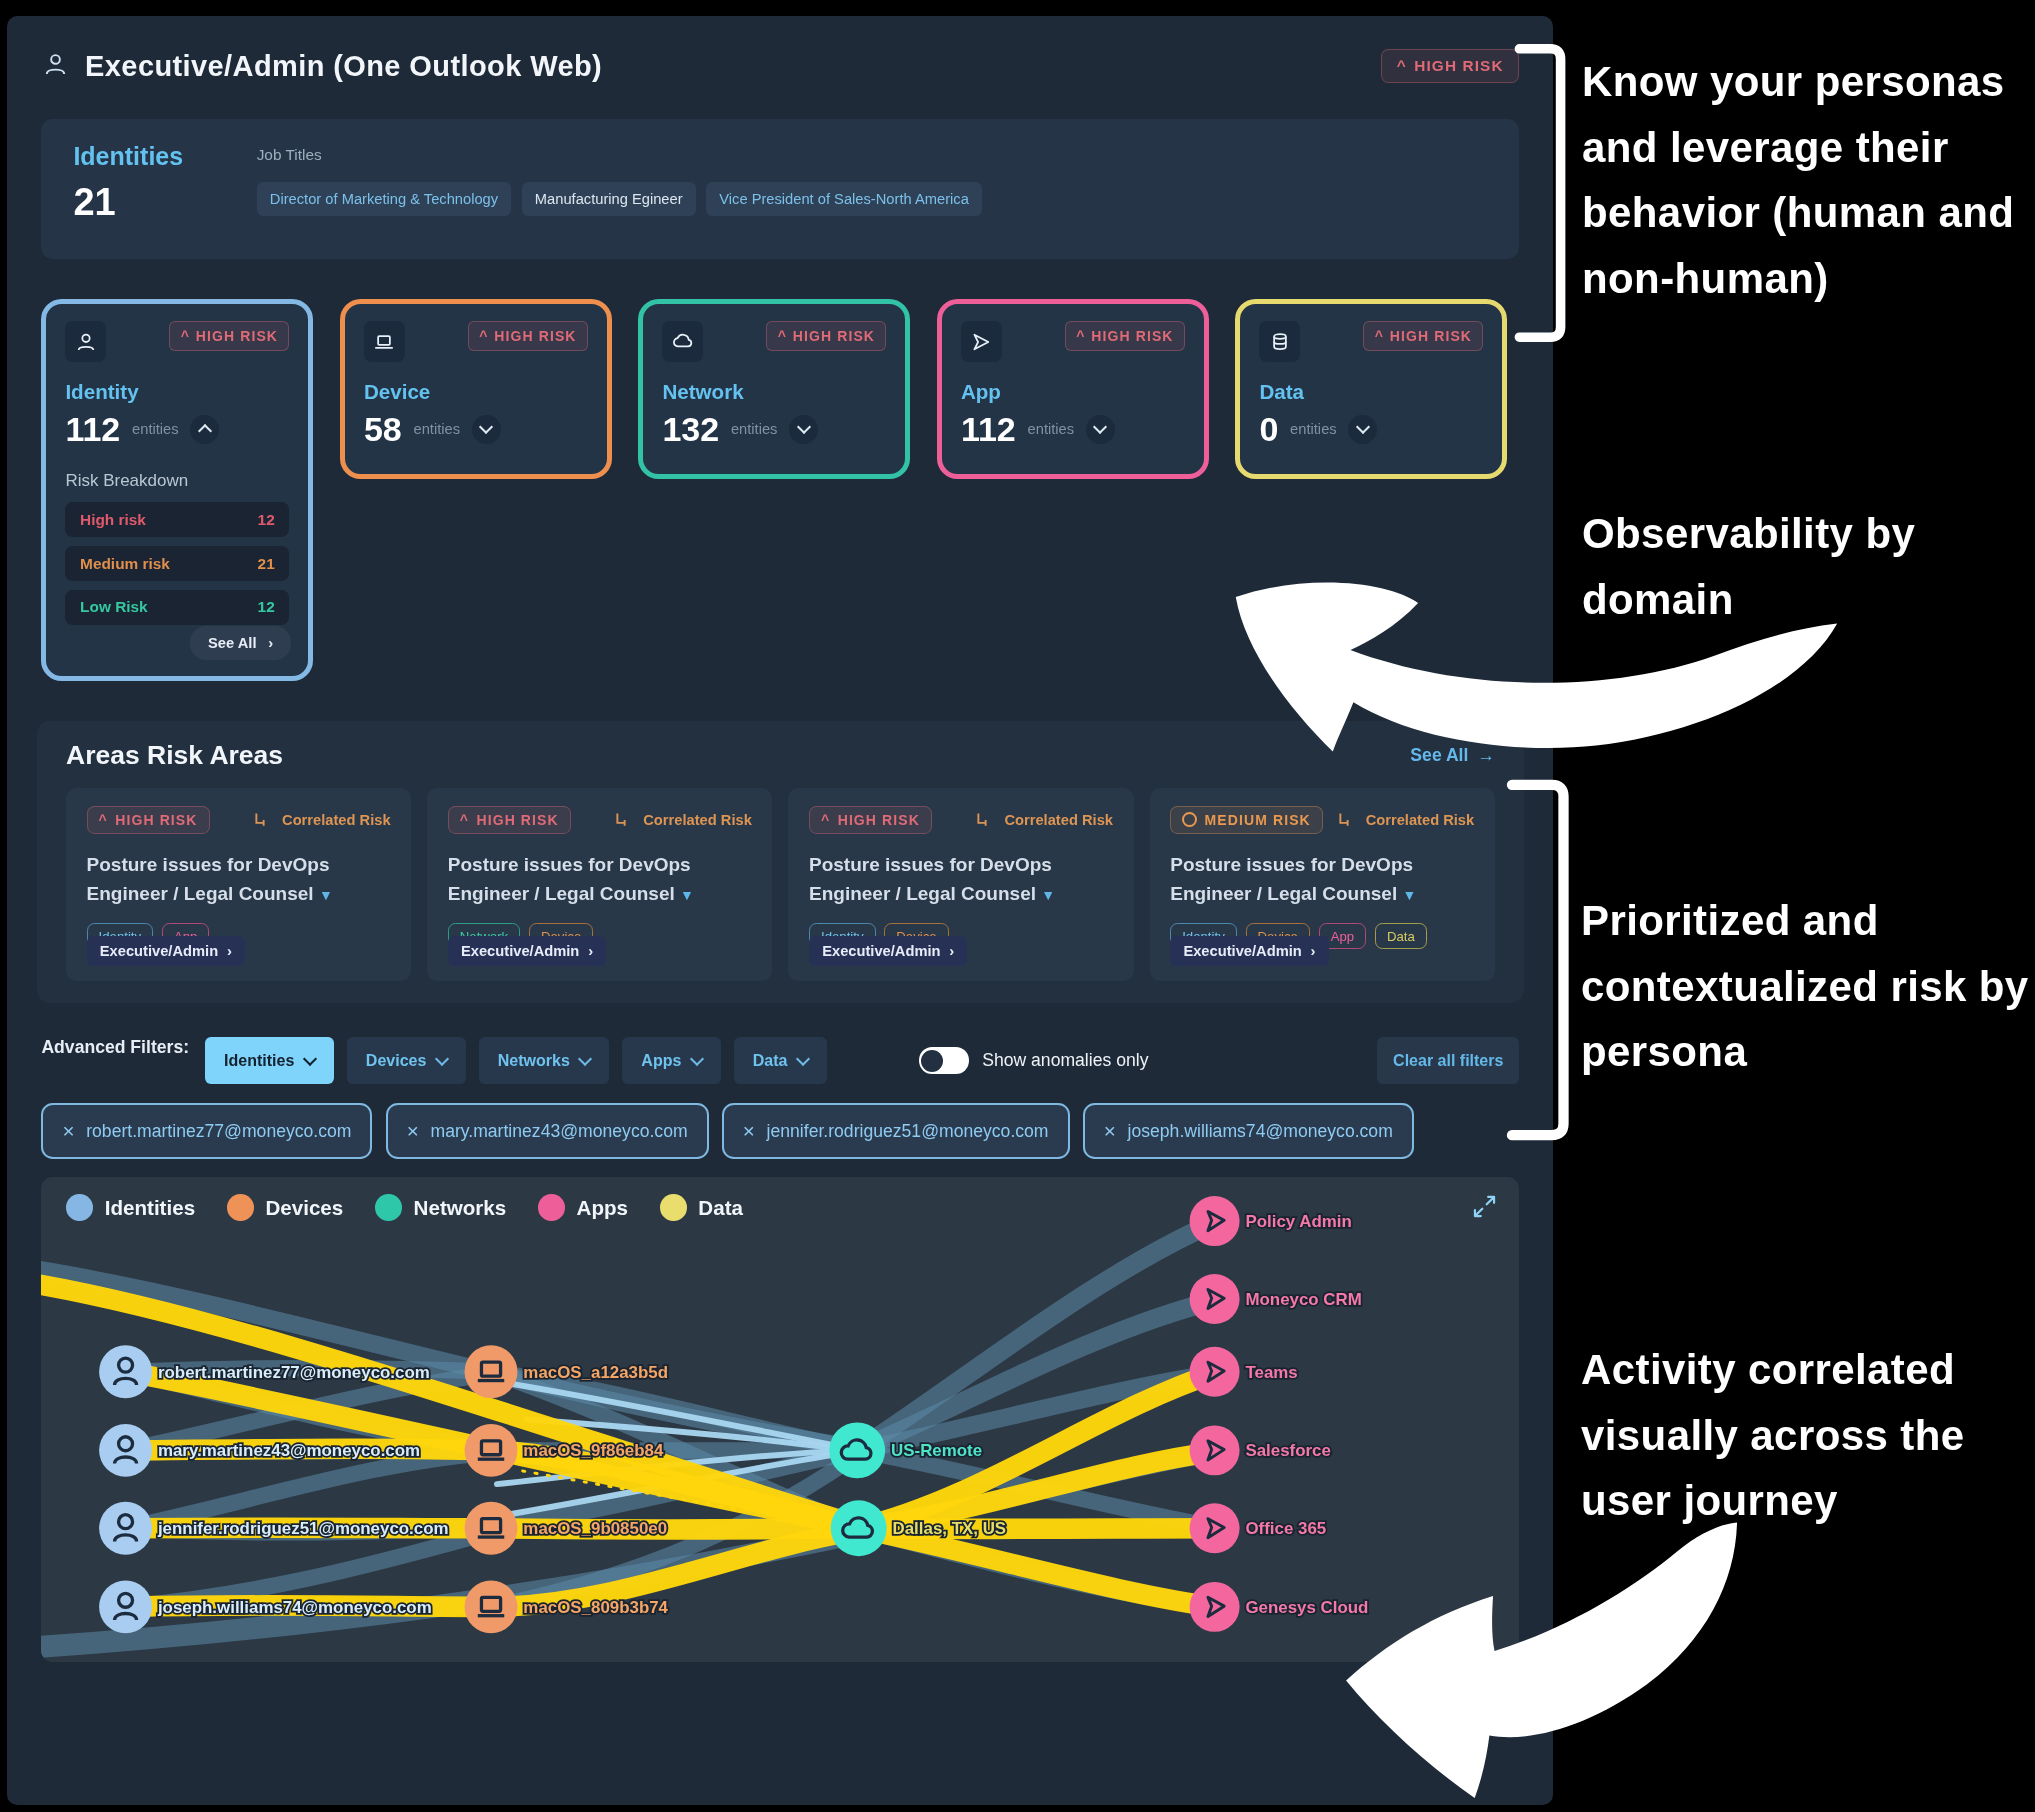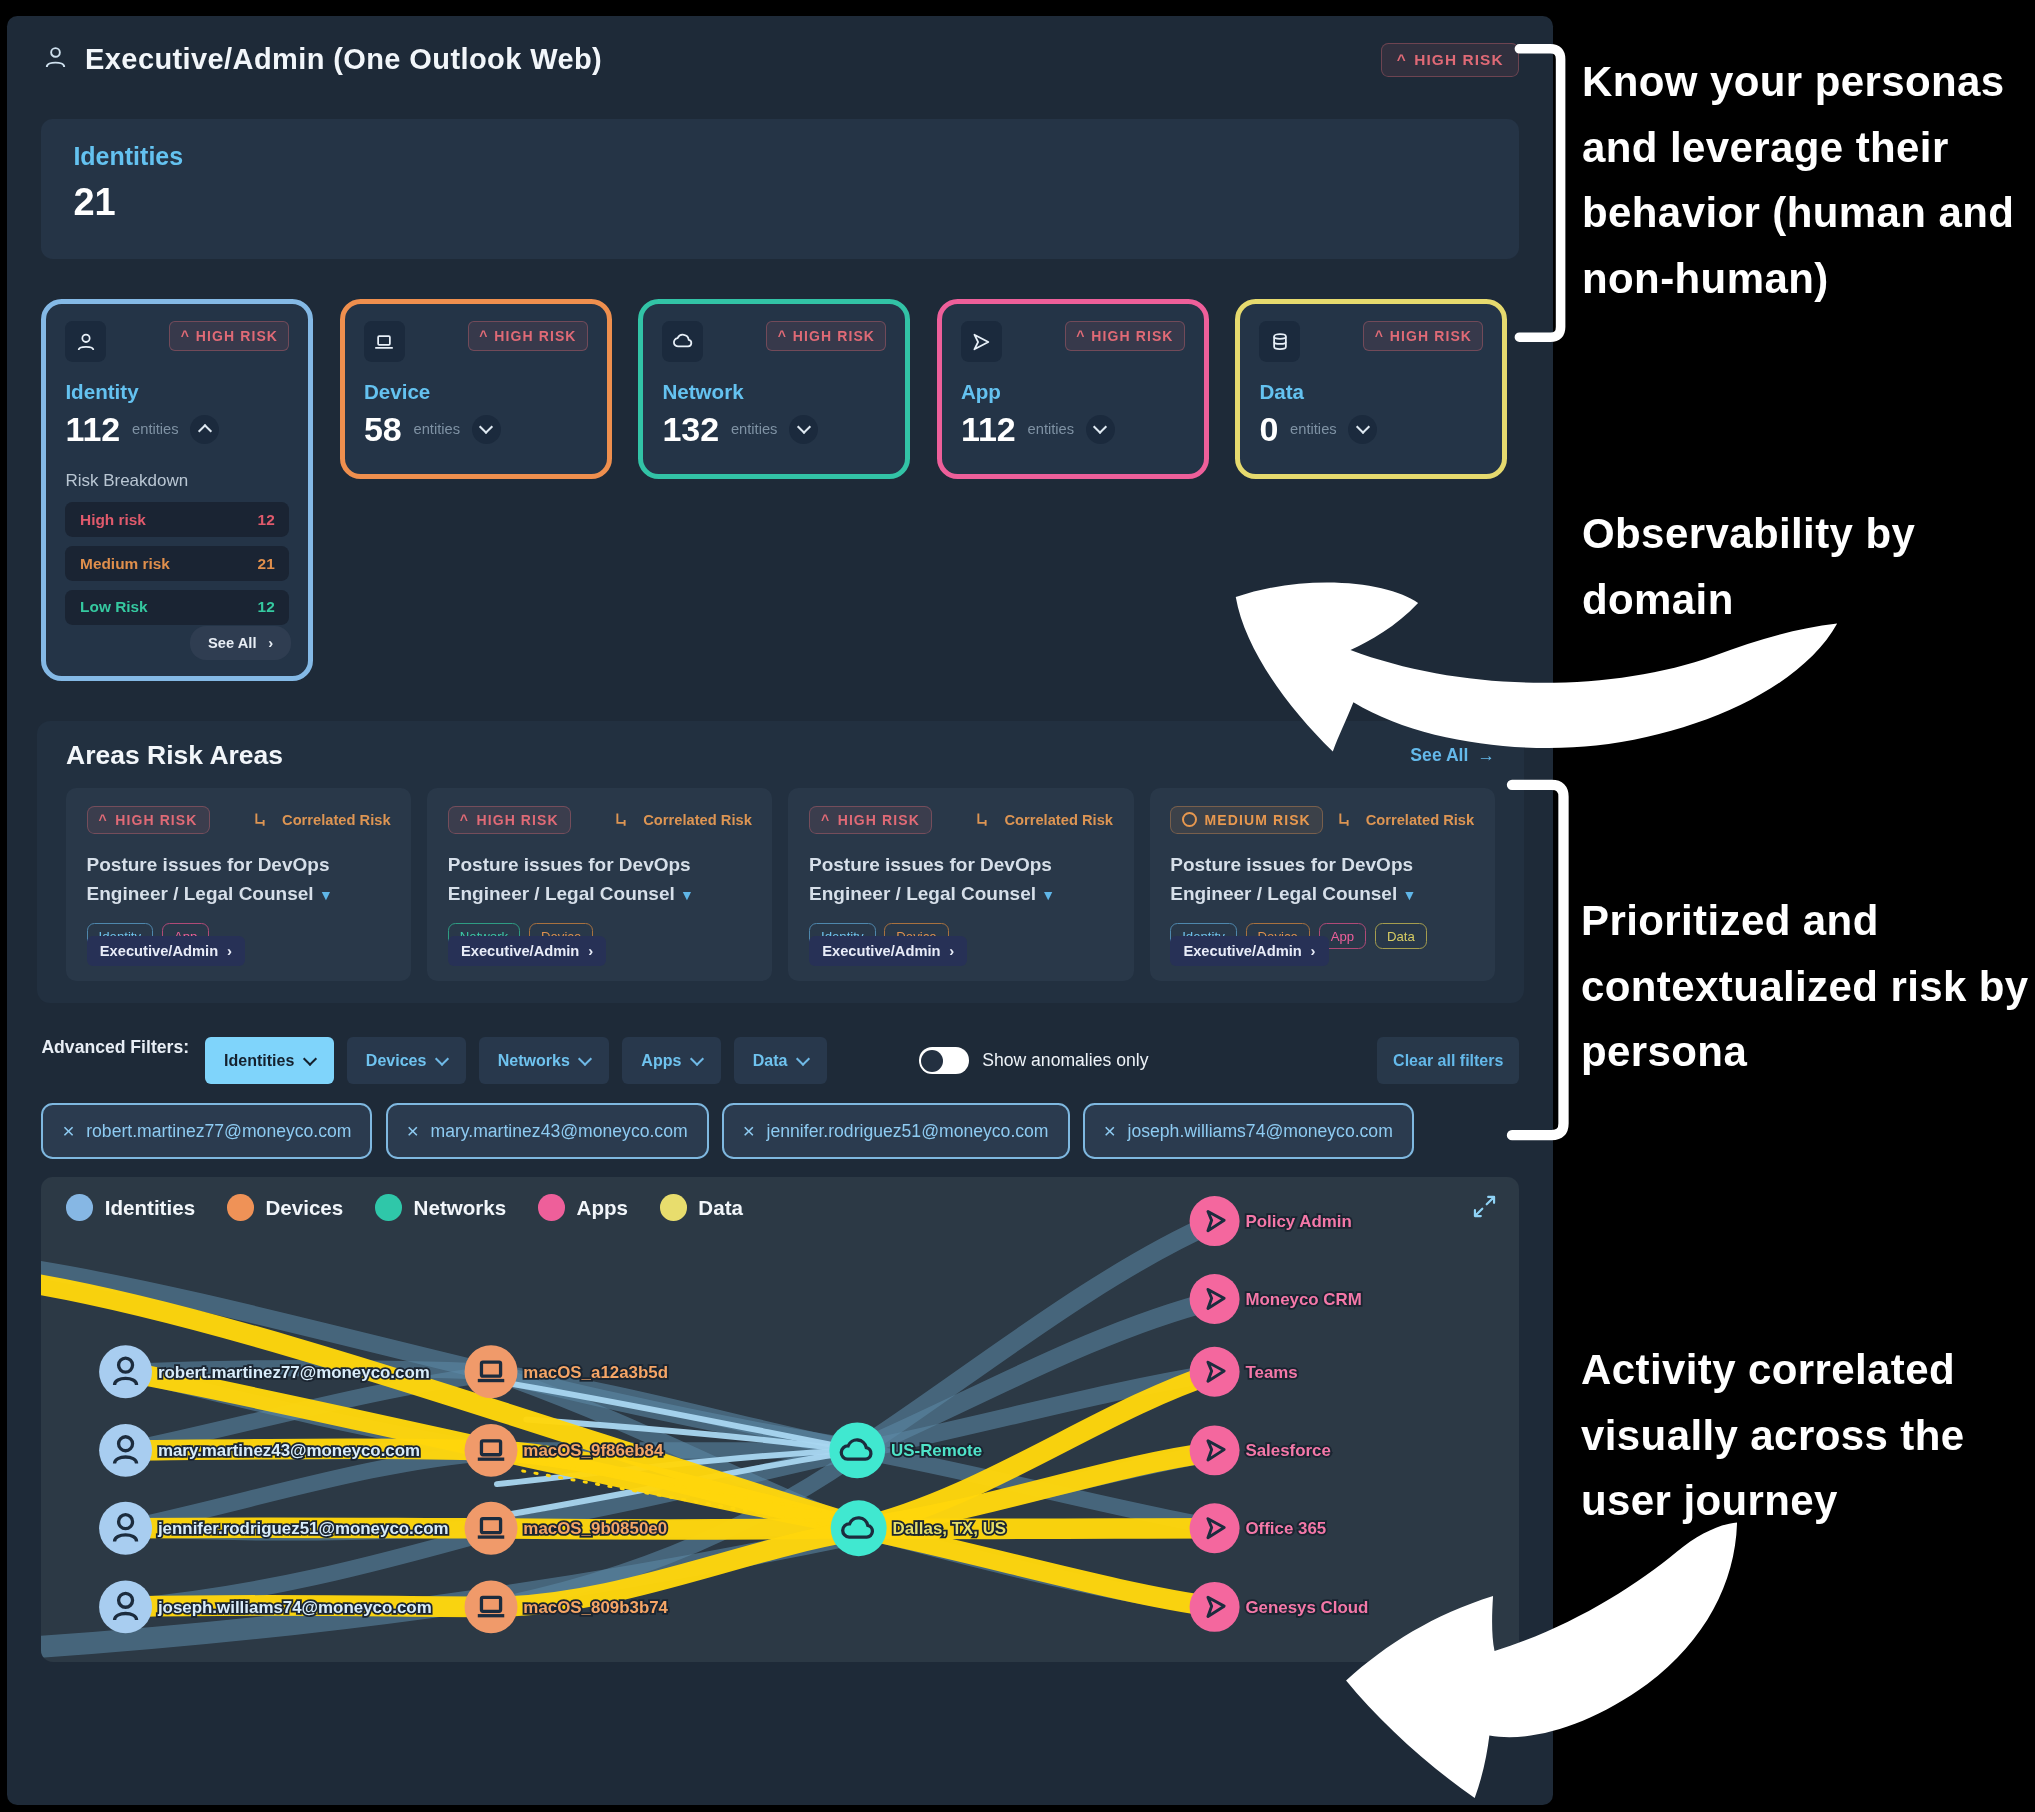--- a/index.html
+++ b/index.html
@@ -1,21 +1,21 @@
 <!DOCTYPE html>
 <html style="font-size:11.8px"><head>
 <meta charset="utf-8">
 <style>
   html,body{margin:0;padding:0;background:#000;}
   #canvas{position:relative;width:2035px;height:1813px;background:#000;overflow:hidden;
           font-family:"Liberation Sans",sans-serif;color:#e8eef5;}
   .main{position:absolute;left:7.4px;top:16px;width:1546px;height:1789px;background:#1e2a38;
         border-radius:10.3px;padding:26.5px 34px 0;box-sizing:border-box;}
   
-  .header-row{display:flex;align-items:flex-start;gap:14.7px;margin-bottom:29px;height:47px;}
+  .header-row{display:flex;align-items:center;gap:14.7px;margin-bottom:29px;height:47px;}
   .header-title{font-size:29px;font-weight:bold;color:#f2f6fa;letter-spacing:0.4px;flex:1;}
   .badge{display:inline-flex;align-items:center;gap:7.4px;padding:7.4px 14.7px;border-radius:7.4px;
          font-weight:bold;font-size:15.4px;letter-spacing:1.1px;white-space:nowrap;}
   .badge.high{color:#e06a76;background:rgba(224,106,118,.10);border:1.5px solid rgba(224,106,118,.35);}
   .badge.medium{color:#e8984f;background:rgba(232,152,79,.10);border:1.5px solid rgba(232,152,79,.35);}
   .ring{width:11px;height:11px;border:2.2px solid #e8984f;border-radius:50%;display:inline-block;}
   
   .id-card{background:#253446;border-radius:11.8px;padding:23.5px 32px;display:flex;gap:47px;
            height:140px;box-sizing:border-box;margin-bottom:40px;align-items:flex-start;}
   .id-title{color:#64c2f0;font-size:25px;font-weight:bold;margin-bottom:10.3px;}
@@ -127,20 +127,28 @@
         <span>^</span>
         <span>HIGH RISK</span>
       </div>
     </div>
 
     <div class="id-card">
       <div>
         <div class="id-title">Identities</div>
         <div class="id-count">21</div>
       </div>
+      <div class="jobs">
+        <div class="jobs-label">Job Titles</div>
+        <div class="jobs-chips">
+          <span class="job-chip">Director of Marketing &amp; Technology</span>
+          <span class="job-chip plain">Manufacturing Egineer</span>
+          <span class="job-chip">Vice President of Sales-North America</span>
+        </div>
+      </div>
     </div>
 
     <div class="pillars">
 
       <div class="pillar expanded" style="--accent:#84b9e6">
         <div class="pillar-top">
           <span class="icon-sq">
             <svg width="22" height="22" viewBox="0 0 30 30" fill="none" stroke="#e8f0f8" stroke-width="2.4">
               <circle cx="15" cy="10" r="5"></circle>
                 <path d="M5 26 c0 -6 20 -6 20 0"></path>

